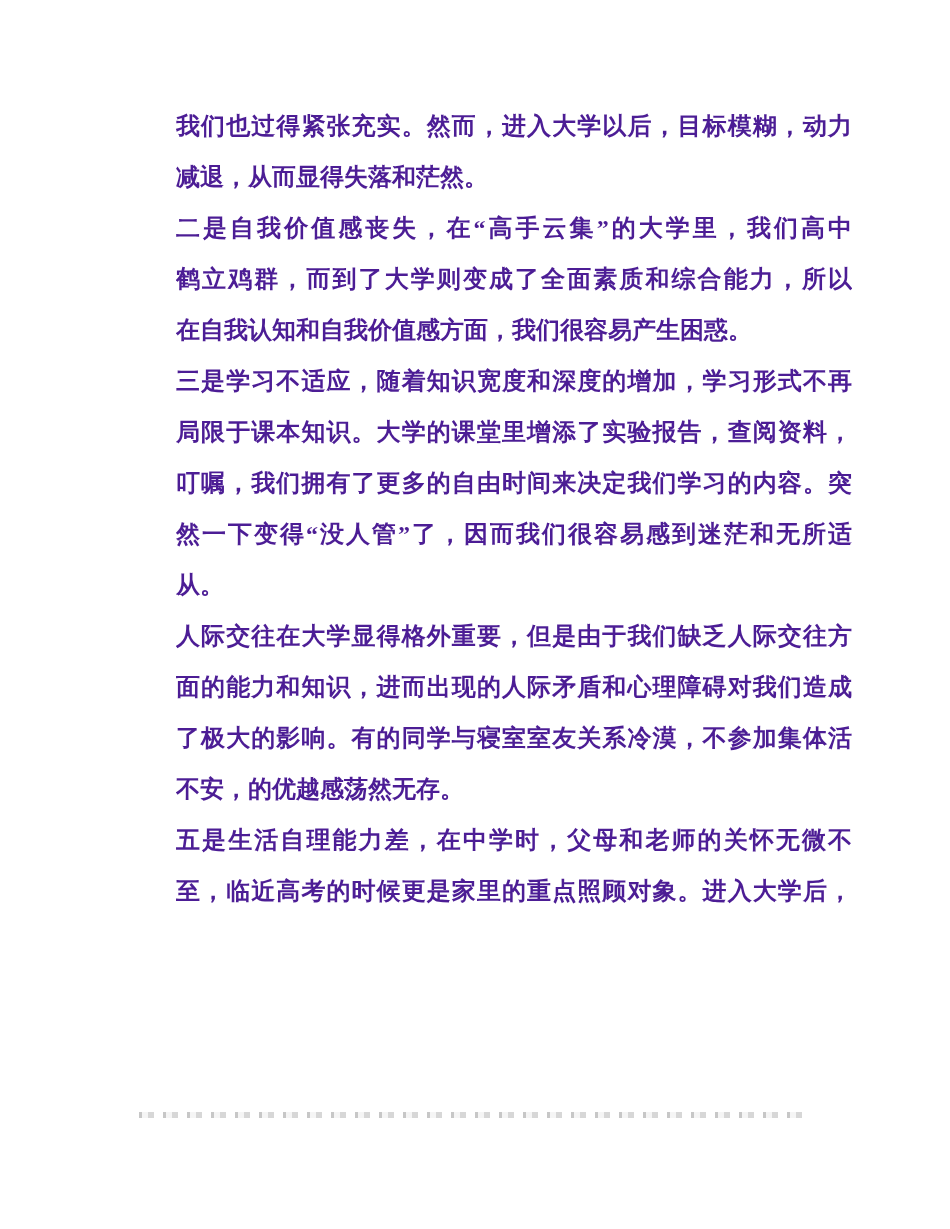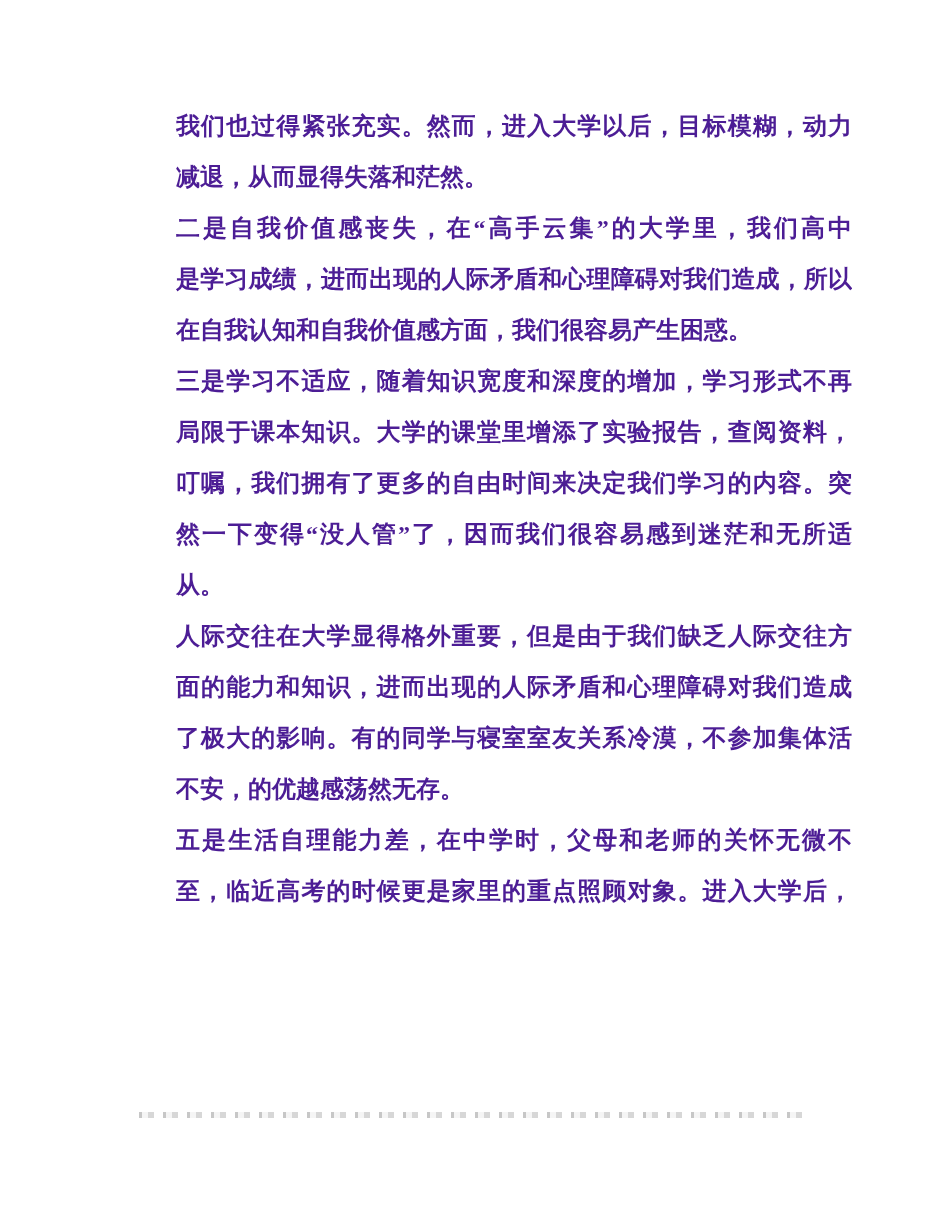--- a/index.html
+++ b/index.html
@@ -56,21 +56,21 @@
   }
 </style>
 </head>
 <body>
 
 <div class="page">
   <div class="text-block" id="lines-container">
       <div class="text-line">我们也过得紧张充实。然而，进入大学以后，目标模糊，动力</div>
       <div class="text-line para-end">减退，从而显得失落和茫然。</div>
       <div class="text-line">二是自我价值感丧失，在“高手云集”的大学里，我们高中</div>
-      <div class="text-line">是学习成绩，进而出现的人际矛盾和心理障碍对我们造成，所以</div>
+      <div class="text-line">鹤立鸡群，而到了大学则变成了全面素质和综合能力，所以</div>
       <div class="text-line para-end">在自我认知和自我价值感方面，我们很容易产生困惑。</div>
       <div class="text-line">三是学习不适应，随着知识宽度和深度的增加，学习形式不再</div>
       <div class="text-line">局限于课本知识。大学的课堂里增添了实验报告，查阅资料，</div>
       <div class="text-line">叮嘱，我们拥有了更多的自由时间来决定我们学习的内容。突</div>
       <div class="text-line">然一下变得“没人管”了，因而我们很容易感到迷茫和无所适</div>
       <div class="text-line para-end">从。</div>
       <div class="text-line">人际交往在大学显得格外重要，但是由于我们缺乏人际交往方</div>
       <div class="text-line">面的能力和知识，进而出现的人际矛盾和心理障碍对我们造成</div>
       <div class="text-line">了极大的影响。有的同学与寝室室友关系冷漠，不参加集体活</div>
       <div class="text-line para-end">不安，的优越感荡然无存。</div>

